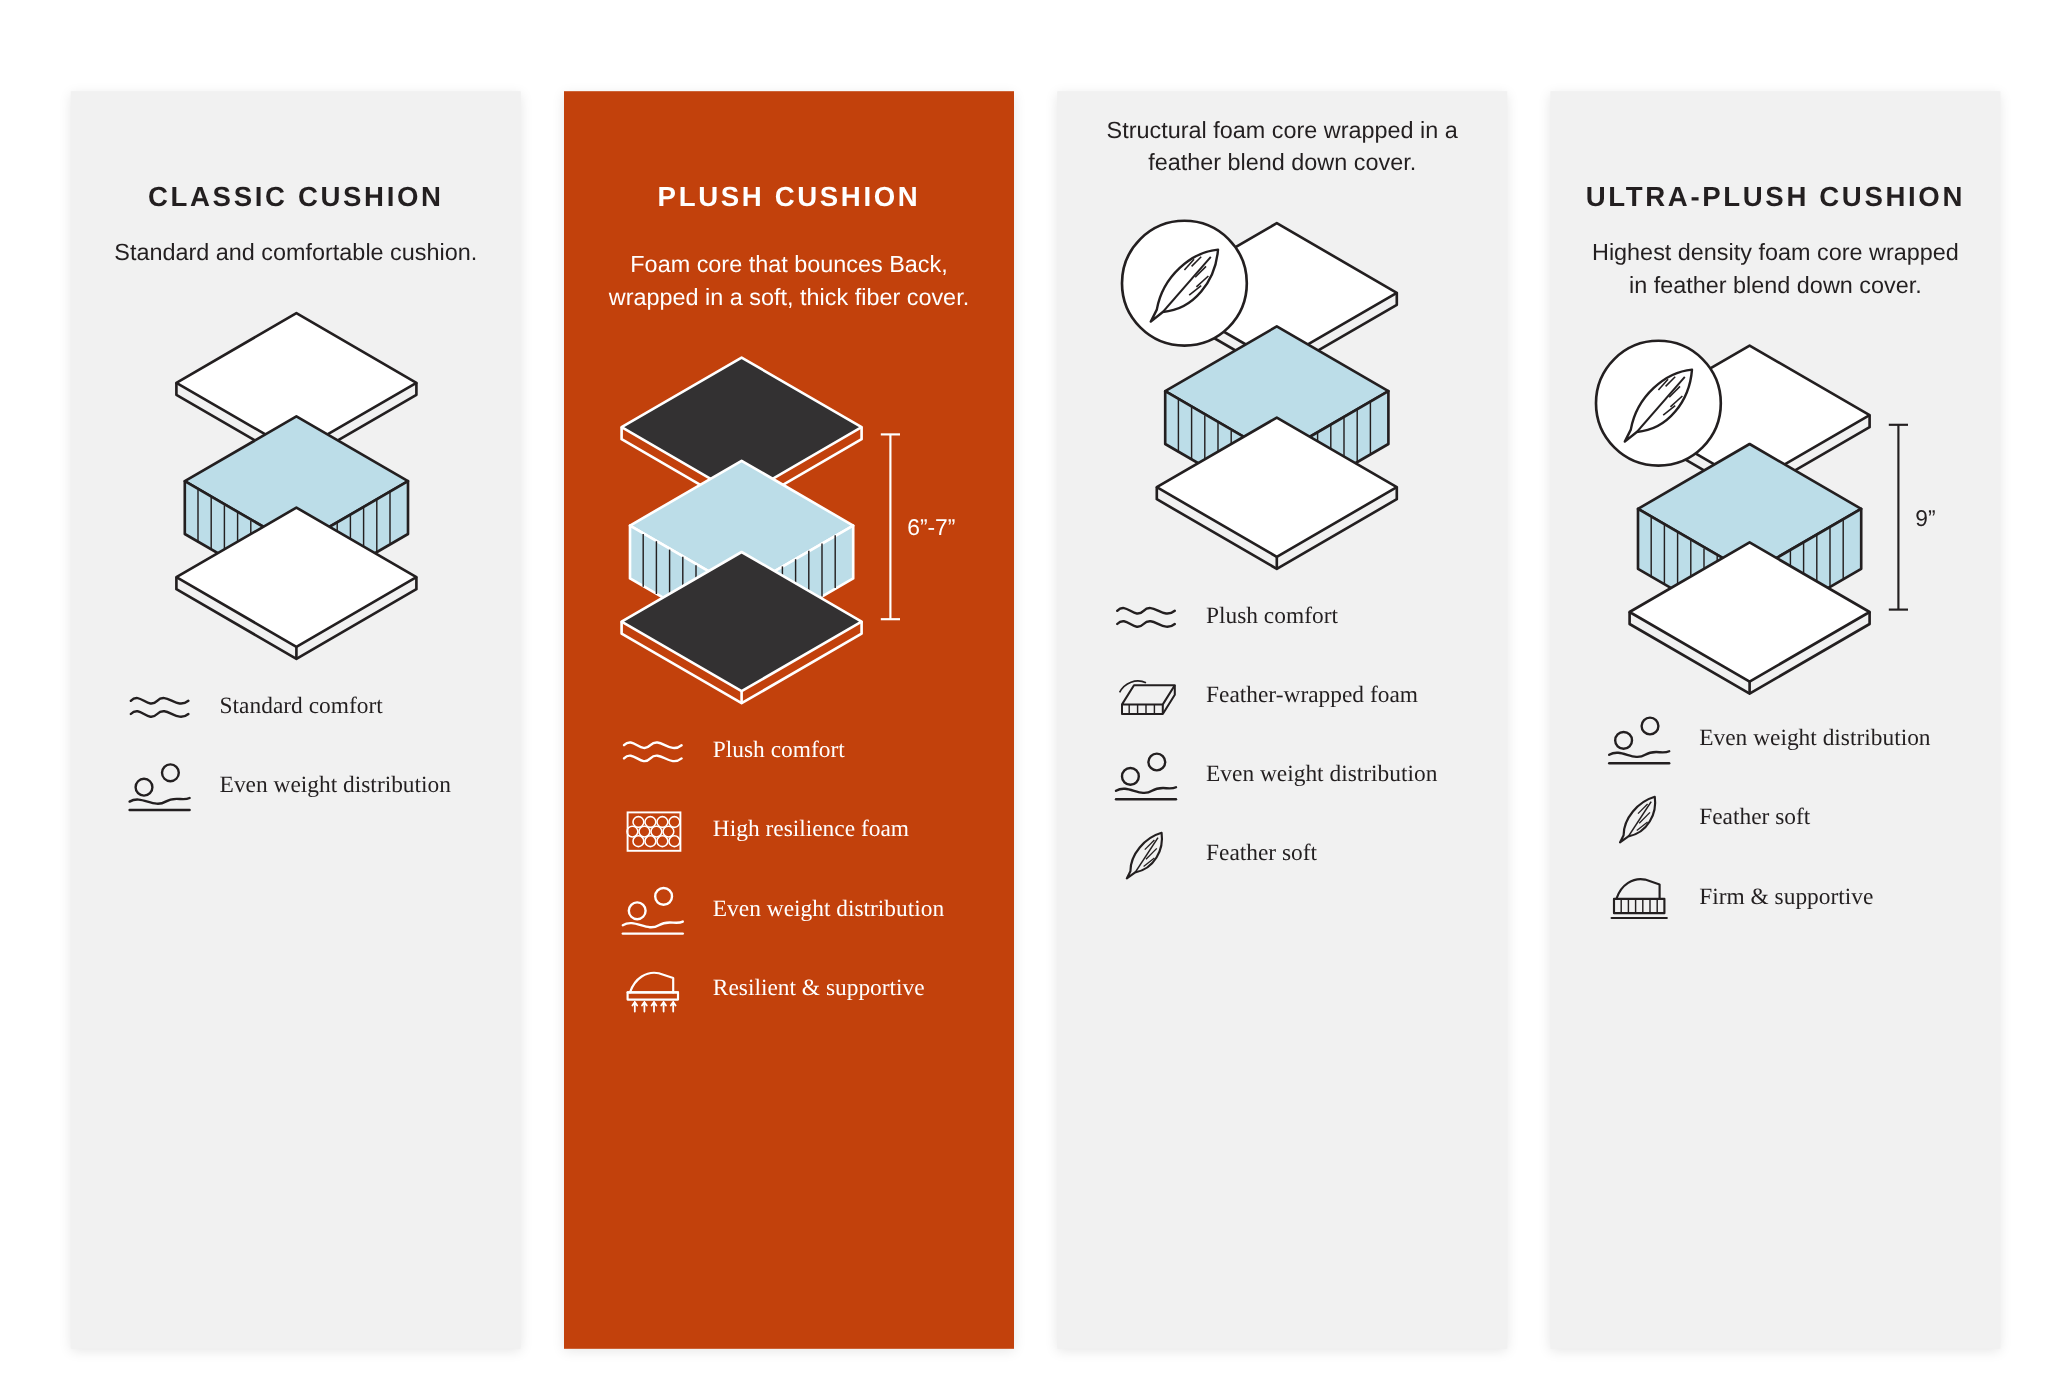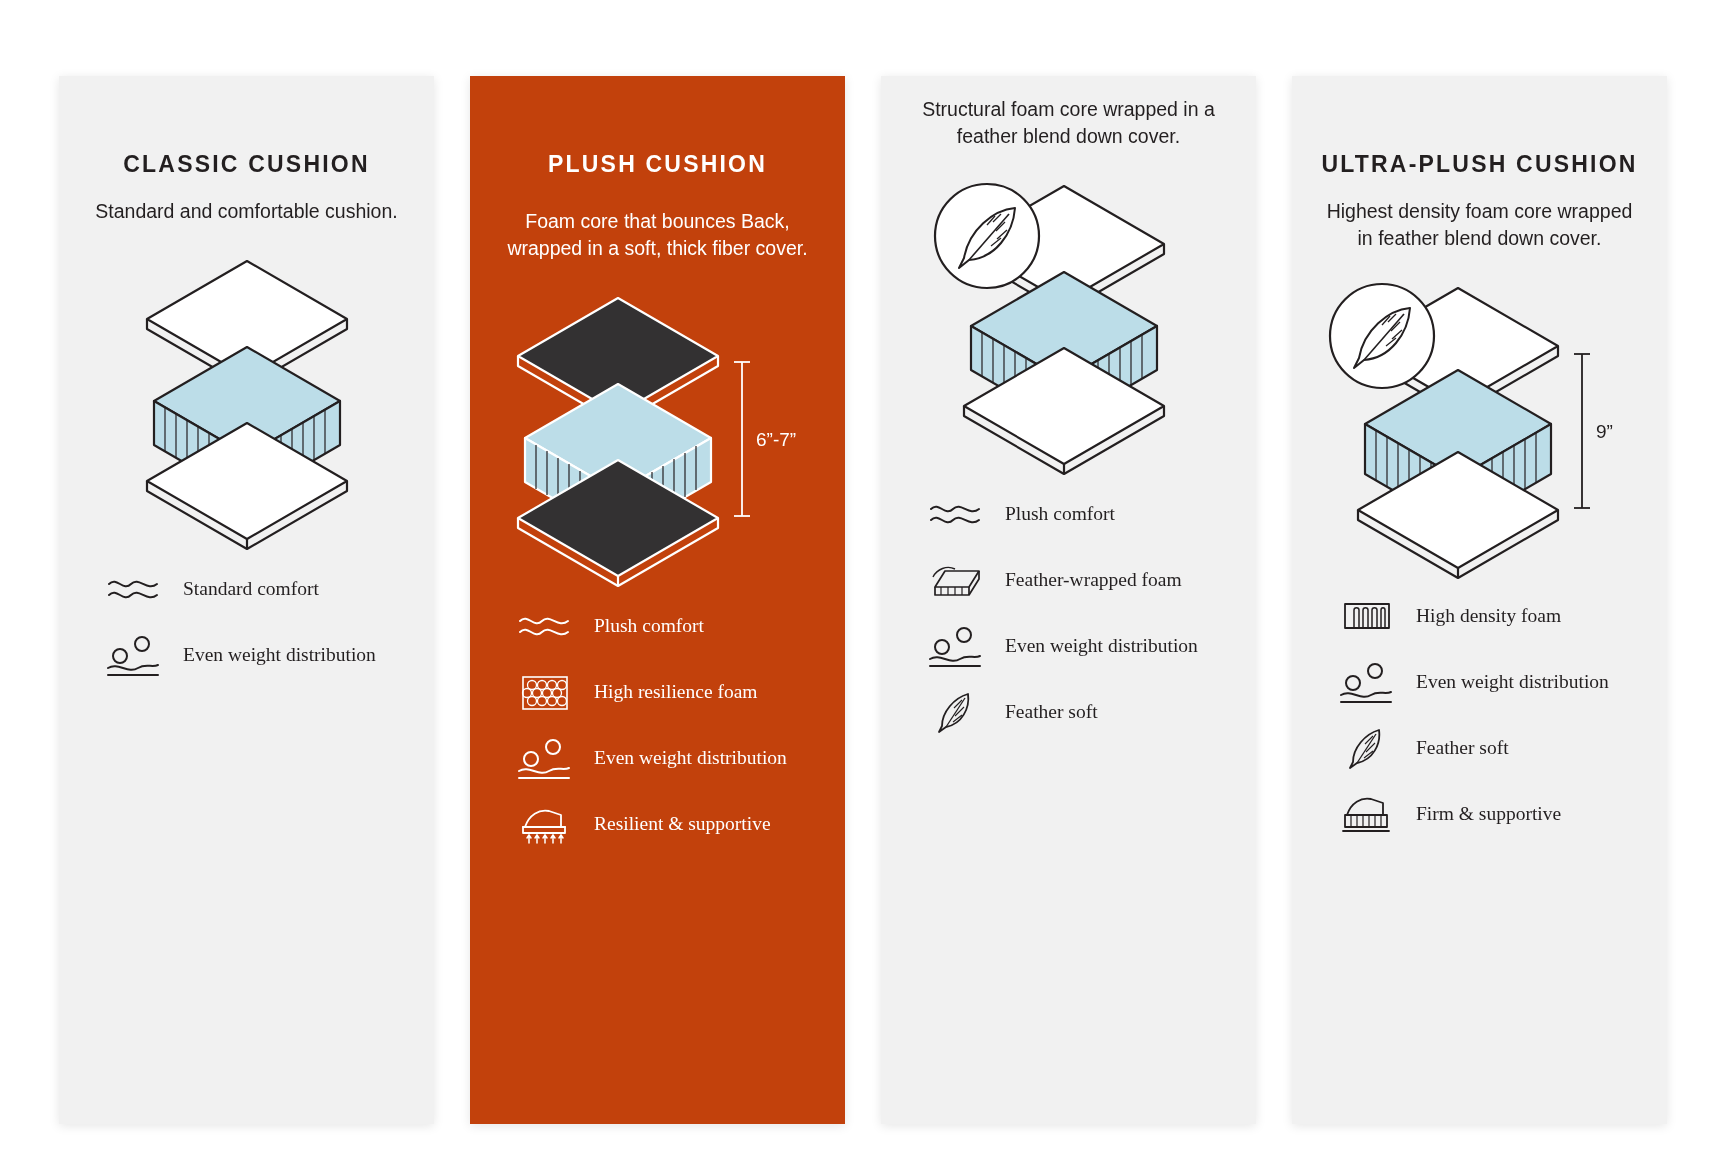--- a/index.html
+++ b/index.html
@@ -442,34 +442,20 @@
             <line x1="264" y1="76" x2="280" y2="76"></line>
             <line x1="264" y1="230" x2="280" y2="230"></line>
           </g>
         </g>
         <text x="286" y="160" fill="#231f20" font-family="Liberation Sans, sans-serif" font-size="19">9”</text>
       </svg>
     </div>
     <div class="features">
       <div class="feature">
         <span class="ficon">
-          <svg width="60" height="44" viewBox="0 0 60 44" fill="none" stroke="#231f20" stroke-width="1.8" stroke-linejoin="round">
-            <rect x="8" y="10" width="44" height="24"></rect>
-            <g stroke-width="1.5">
-              <path d="M17 34 L17 16 C17 13, 22 13, 22 16 L22 34"></path>
-              <path d="M26 34 L26 16 C26 13, 31 13, 31 16 L31 34"></path>
-              <path d="M35 34 L35 16 C35 13, 40 13, 40 16 L40 34"></path>
-              <path d="M44 34 L44 16 C44 13, 48 13, 48 16 L48 34"></path>
-            </g>
-          </svg>
-        </span>
-        <span class="flabel">High density foam</span>
-      </div>
-      <div class="feature">
-        <span class="ficon">
           <svg width="60" height="46" viewBox="0 0 60 46" fill="none" stroke="#231f20" stroke-width="2" stroke-linecap="round">
             <circle cx="38" cy="12" r="7"></circle>
             <circle cx="16" cy="24" r="7"></circle>
             <path d="M4 36 C14 30, 24 42, 34 36 C42 31, 48 36, 54 33"></path>
             <line x1="4" y1="43" x2="54" y2="43"></line>
           </svg>
         </span>
         <span class="flabel">Even weight distribution</span>
       </div>
       <div class="feature">

